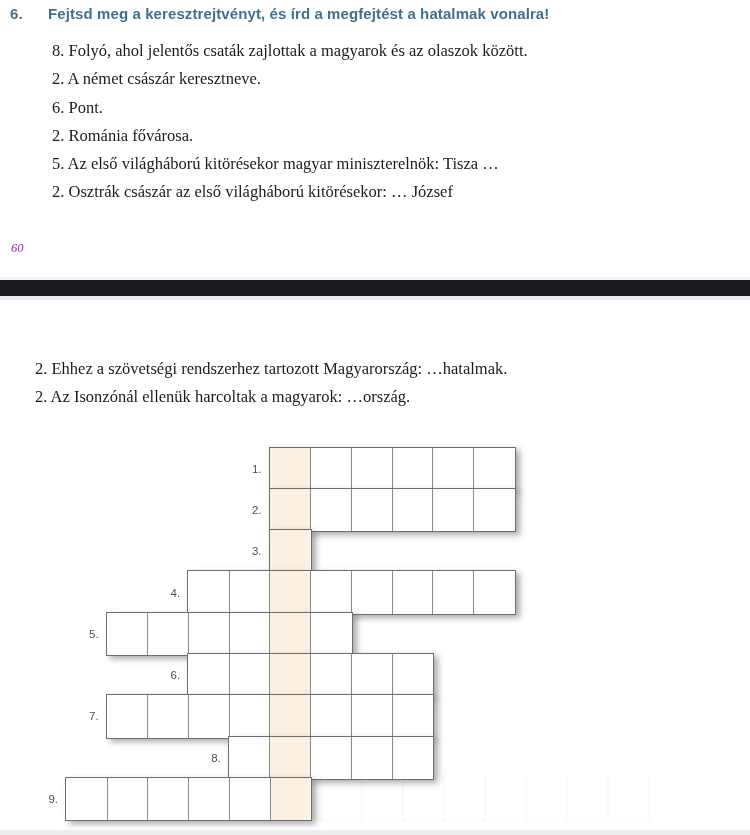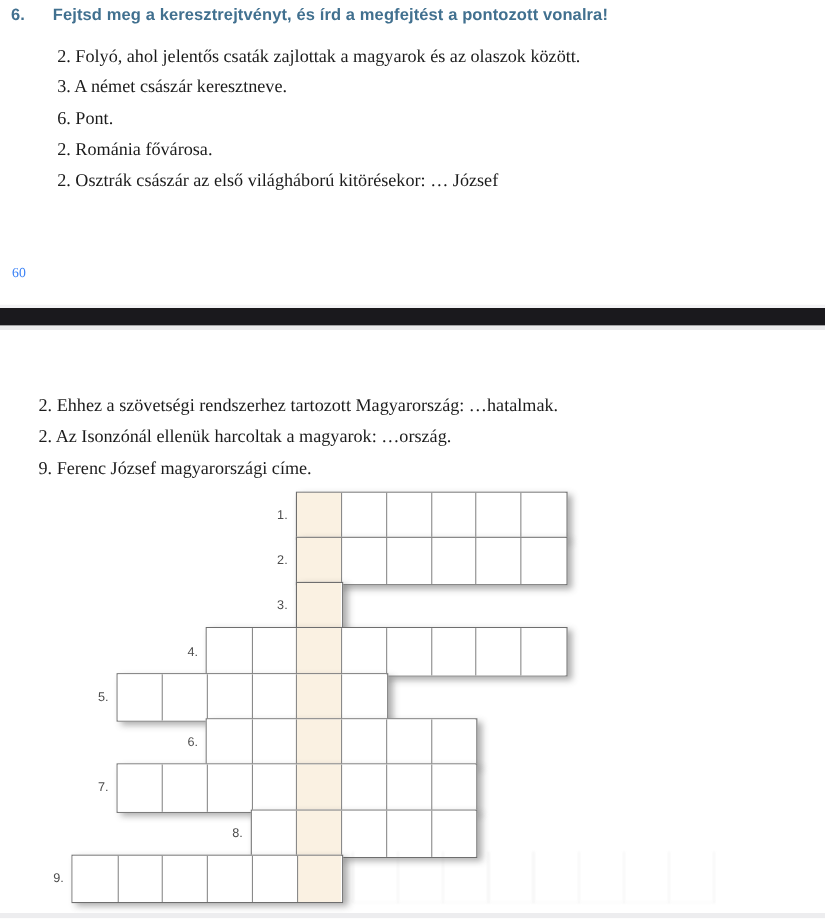--- a/index.html
+++ b/index.html
@@ -21,21 +21,21 @@
     font-size: 15px;
     letter-spacing: 0.1px;
   }
   .exercise-number { position: absolute; left: 10px; top: 0; }
   .exercise-title  { position: absolute; left: 48px; top: 0; }
   .clue-list { position: absolute; font-size: 16.5px; line-height: 28.3px; white-space: nowrap; }
   .clue-list-top    { left: 52px; top: 37px; }
   .clue-list-bottom { left: 35px; top: 355px; }
   .page-number {
     position: absolute; left: 11px; top: 241px;
-    font-size: 12.5px; color: #3b82f6;
+    font-size: 12.5px; color: #a21caf; font-style: italic;
   }
   
   .gap-strip-top    { position: absolute; left: 0; top: 277px; width: 100%; height: 3px;  background: #f3f3f5; }
   .page-divider     { position: absolute; left: 0; top: 280px; width: 100%; height: 16px; }
   .gap-strip-bottom { position: absolute; left: 0; top: 296px; width: 100%; height: 4px;  background: #ececee; }
   .bottom-edge      { position: absolute; left: 0; top: 830px; width: 100%; height: 5px;  background: #ededef; }
   
   .crossword { position: absolute; left: 0; top: 0; width: 100%; height: 100%; }
   .crossword-row {
     position: absolute;
@@ -72,41 +72,41 @@
     opacity: 0.55;
   }
 </style>
 </head>
 <body>
 
 <div class="page">
 
   <div class="exercise-heading" style="color: rgb(65, 112, 143);">
     <span class="exercise-number">6.</span>
-    <span class="exercise-title">Fejtsd meg a keresztrejtvényt, és írd a megfejtést a pontozott vonalra!</span>
+    <span class="exercise-title">Fejtsd meg a keresztrejtvényt, és írd a megfejtést a hatalmak vonalra!</span>
   </div>
 
   <div class="clue-list clue-list-top" id="clues-top">
-      <div class="clue">2. Folyó, ahol jelentős csaták zajlottak a magyarok és az olaszok között.</div>
-      <div class="clue">3. A német császár keresztneve.</div>
+      <div class="clue">8. Folyó, ahol jelentős csaták zajlottak a magyarok és az olaszok között.</div>
+      <div class="clue">2. A német császár keresztneve.</div>
       <div class="clue">6. Pont.</div>
       <div class="clue">2. Románia fővárosa.</div>
+      <div class="clue">5. Az első világháború kitörésekor magyar miniszterelnök: Tisza …</div>
       <div class="clue">2. Osztrák császár az első világháború kitörésekor: … József</div>
     </div>
 
   <div class="page-number">60</div>
 
   <div class="gap-strip-top"></div>
   <div class="page-divider" style="background: rgb(26, 25, 29);"></div>
   <div class="gap-strip-bottom"></div>
 
   <div class="clue-list clue-list-bottom" id="clues-bottom">
       <div class="clue">2. Ehhez a szövetségi rendszerhez tartozott Magyarország: …hatalmak.</div>
       <div class="clue">2. Az Isonzónál ellenük harcoltak a magyarok: …ország.</div>
-      <div class="clue">9. Ferenc József magyarországi címe.</div>
     </div>
 
   <div class="crossword" id="crossword">
       <div class="crossword-row" style="left: 268.5px; top: 446.5px; width: 247.2px; height: 44.3px;">
         <div class="row-label">1.</div>
         <div class="crossword-cell shaded" style="left: 0px; width: 40.7px;"></div>
         <div class="crossword-cell has-sep" style="left: 40.7px; width: 40.7px;"></div>
         <div class="crossword-cell has-sep" style="left: 81.4px; width: 40.7px;"></div>
         <div class="crossword-cell has-sep" style="left: 122.1px; width: 40.7px;"></div>
         <div class="crossword-cell has-sep" style="left: 162.8px; width: 40.7px;"></div>

